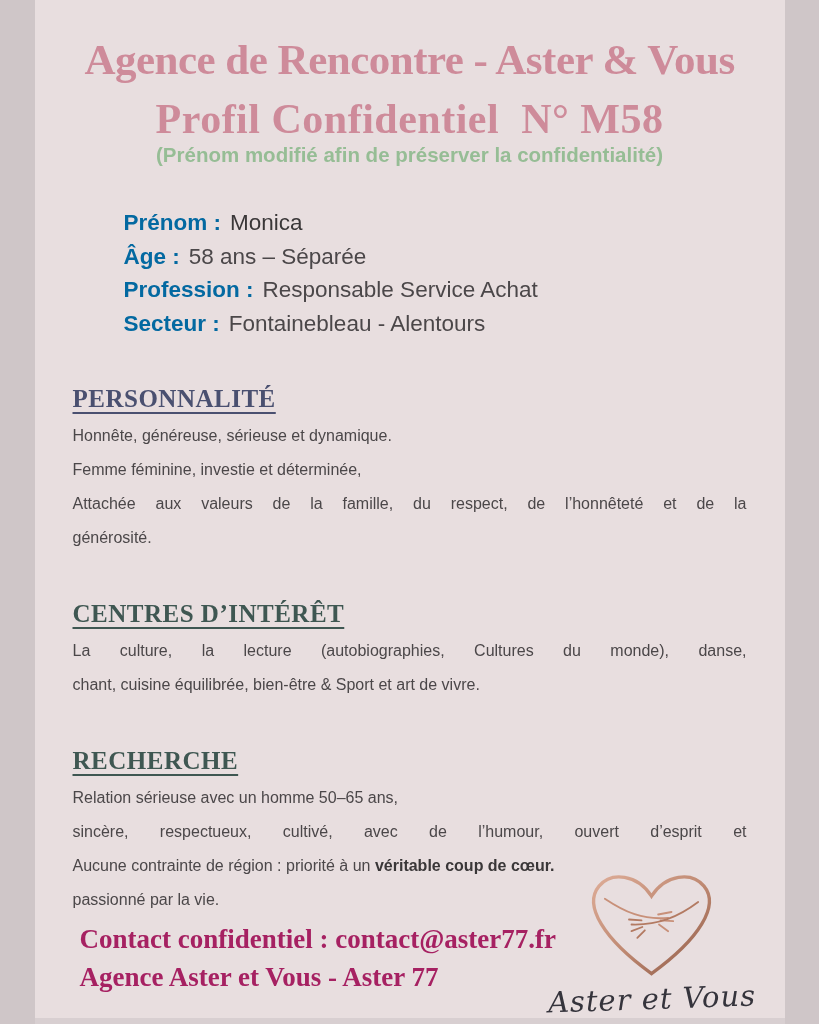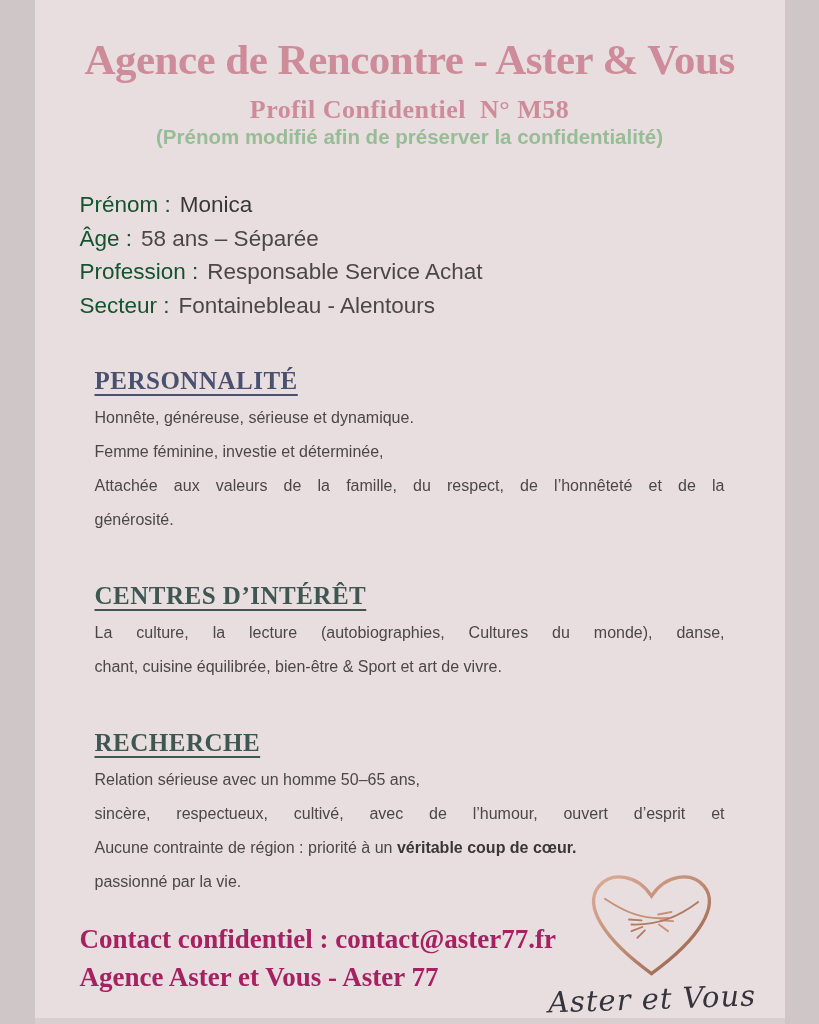--- a/index.html
+++ b/index.html
@@ -19,38 +19,38 @@
     font-family: "Liberation Serif", serif;
     font-weight: 700;
     font-size: 43px;
     line-height: 1.12;
     letter-spacing: -0.5px;
     color: #ce8b9a;
   }
   .page-subtitle {
     font-family: "Liberation Serif", serif;
     font-weight: 700;
-    font-size: 26px;
+    font-size: 42px;
     margin-top: 11px;
     letter-spacing: 0.5px;
     color: #ce8b9a;
     white-space: pre-wrap;
   }
   .privacy-note {
     font-size: 20.5px;
     font-weight: 700;
     color: #96bd95;
   }
   
   .fields { margin: 39px 45px 0 45px; font-size: 22.5px; line-height: 33.5px; }
-  .field-label { font-weight: 400; color: #14532d; margin-right: 9px; }
+  .field-label { font-weight: 700; color: #0369a1; margin-right: 9px; margin-left: 44px; }
   .field-value { color: #4b4749; font-weight: 400; }
   .field-value.bold { font-weight: 400; color: #3a3738; }
   
-  .section { margin: 0 60px; }
+  .section { margin: 0 38px; }
   .section-heading {
     font-family: "Liberation Serif", serif;
     font-weight: 700;
     font-size: 25px;
     letter-spacing: 0.5px;
     margin-top: 45px;
     margin-bottom: 6px;
     text-decoration: underline;
     text-decoration-thickness: 2px;
     text-underline-offset: 5px;

